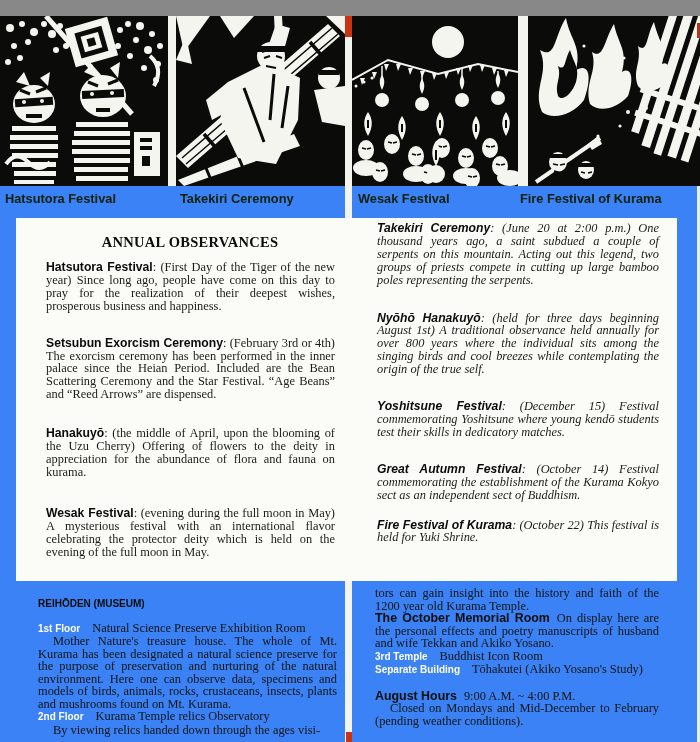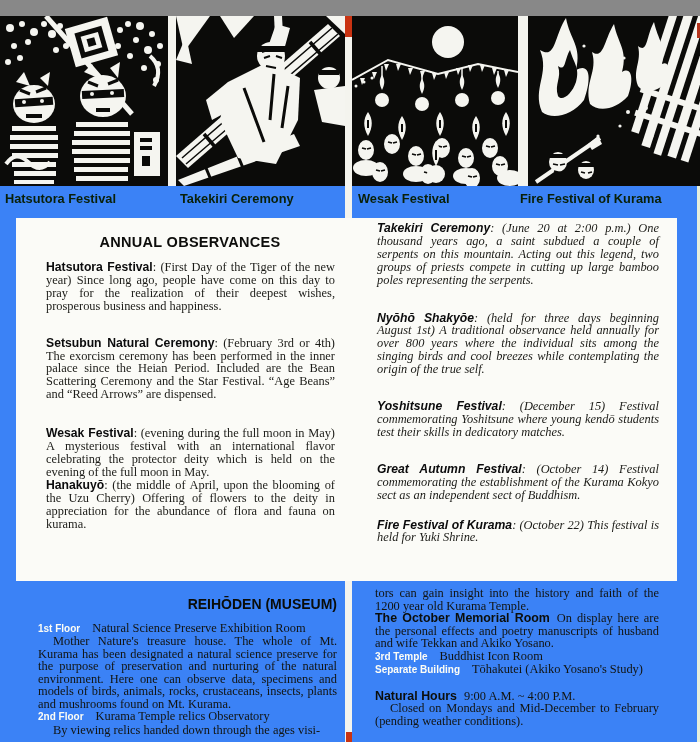--- a/index.html
+++ b/index.html
@@ -15,36 +15,36 @@
   .p2{left:176px;width:169px;}
   .p3{left:352px;width:166px;}
   .p4{left:528px;width:172px;}
   
   .caption{position:absolute;top:175px;font-family:"Liberation Sans",sans-serif;
            font-weight:700;font-size:12.8px;color:#0a2008;white-space:nowrap;}
   .c1{left:5px;} .c2{left:180px;} .c3{left:358px;} .c4{left:520px;}
   
   .paper{position:absolute;left:16px;top:202px;width:661px;height:363px;background:#fbfbf7;}
   .ao-title{position:absolute;left:46px;top:218px;width:288px;text-align:center;
-            font-family:Liberation Sans, sans-serif;font-weight:700;font-size:14.5px;
+            font-family:Liberation Serif, serif;font-weight:700;font-size:14.5px;
             letter-spacing:.3px;color:#0d0d0b;}
   .col{position:absolute;color:#1b1b17;font-size:12.4px;line-height:12.9px;text-align:justify;}
   .col-left{left:46px;top:245px;width:289px;}
   .col-right{left:377px;top:206px;width:282px;font-style:italic;}
   .entry{margin:0;}
   .mb24{margin-bottom:24px;} .mb25{margin-bottom:25px;} .mb26{margin-bottom:26px;}
   .mb28{margin-bottom:28px;} .mb17{margin-bottom:17px;}
   .lead{font-family:"Liberation Sans",sans-serif;font-weight:700;font-size:12.2px;color:#0b0b0c;}
   
   .museum{position:absolute;color:#121410;font-size:12.4px;line-height:12.5px;text-align:justify;}
   .museum-left{left:38px;top:582px;width:299px;}
   .museum-right{left:375px;top:571px;width:284px;}
   .museum p{margin:0;}
-  .museum-title{text-align:right;font-family:"Liberation Sans",sans-serif;font-weight:700;
-                font-size:14px;color:#0a0c08;margin:0 0 11px 0 !important;}
+  .museum-title{text-align:left;font-family:"Liberation Sans",sans-serif;font-weight:700;
+                font-size:10px;color:#0a0c08;margin:0 0 11px 0 !important;}
   .lead-white{font-family:"Liberation Sans",sans-serif;font-weight:700;font-size:10px;
               color:#fdfdf5;margin-right:12px;}
   .lead-black{font-family:"Liberation Sans",sans-serif;font-weight:700;font-size:12.4px;
               color:#0c0e0a;margin-right:7px;}
   .indent{text-indent:15px;}
   .gap-top{margin-top:13px !important;}
   
   .red-top{position:absolute;left:345px;top:0;width:7px;height:21px;background:#c93312;}
   .red-bottom{position:absolute;left:346px;top:716px;width:6px;height:18px;background:#c93312;}
   .red-edge{position:absolute;left:697px;top:7px;width:3px;height:15px;background:#b5341c;}
@@ -287,47 +287,47 @@
   <span class="caption c2">Takekiri Ceremony</span>
   <span class="caption c3">Wesak Festival</span>
   <span class="caption c4">Fire Festival of Kurama</span>
 
   <div class="paper"></div>
 
   <div class="ao-title">ANNUAL OBSERVANCES</div>
 
   <div class="col col-left">
     <p class="entry mb24"><span class="lead">Hatsutora Festival</span><span>: (First Day of the Tiger of the new year) Since long ago, people have come on this day to pray for the realization of their deepest wishes, prosperous business and happiness.</span></p>
-    <p class="entry mb26"><span class="lead">Setsubun Natural Ceremony</span><span>: (February 3rd or 4th) The exorcism ceremony has been performed in the inner palace since the Heian Period. Included are the Bean Scattering Ceremony and the Star Festival.  “Age Beans” and “Reed Arrows” are dispensed.</span></p>
+    <p class="entry mb26"><span class="lead">Setsubun Exorcism Ceremony</span><span>: (February 3rd or 4th) The exorcism ceremony has been performed in the inner palace since the Heian Period. Included are the Bean Scattering Ceremony and the Star Festival.  “Age Beans” and “Reed Arrows” are dispensed.</span></p>
+    <p class="entry mb28"><span class="lead">Hanakuyō</span><span>: (the middle of April, upon the blooming of the Uzu Cherry) Offering of flowers to the deity in appreciation for the abundance of flora and fauna on kurama.</span></p>
     <p class="entry"><span class="lead">Wesak Festival</span><span>: (evening during the full moon in May) A mysterious festival with an international flavor celebrating the protector deity which is held on the evening of the full moon in May.</span></p>
-    <p class="entry mb28"><span class="lead">Hanakuyō</span><span>: (the middle of April, upon the blooming of the Uzu Cherry) Offering of flowers to the deity in appreciation for the abundance of flora and fauna on kurama.</span></p>
   </div>
 
   <div class="col col-right">
     <p class="entry mb25"><span class="lead">Takekiri Ceremony</span><span>: (June 20 at 2:00 p.m.) One thousand years ago, a saint subdued a couple of serpents on this mountain. Acting out this legend, two groups of priests compete in cutting up large bamboo poles representing the serpents.</span></p>
-    <p class="entry mb24"><span class="lead">Nyōhō Shakyōe</span><span>: (held for three days beginning August 1st) A traditional observance held annually for over 800 years where the individual sits among the singing birds and cool breezes while contemplating the origin of the true self.</span></p>
+    <p class="entry mb24"><span class="lead">Nyōhō Hanakuyō</span><span>: (held for three days beginning August 1st) A traditional observance held annually for over 800 years where the individual sits among the singing birds and cool breezes while contemplating the origin of the true self.</span></p>
     <p class="entry mb24"><span class="lead">Yoshitsune Festival</span><span>: (December 15) Festival commemorating Yoshitsune where young kendō students test their skills in dedicatory matches.</span></p>
     <p class="entry mb17"><span class="lead">Great Autumn Festival</span><span>: (October 14) Festival commemorating the establishment of the Kurama Kokyo sect as an independent sect of Buddhism.</span></p>
     <p class="entry"><span class="lead">Fire Festival of Kurama</span><span>: (October 22) This festival is held for Yuki Shrine.</span></p>
   </div>
 
   <div class="museum museum-left">
     <p class="museum-title">REIHŌDEN (MUSEUM)</p>
     <p><span class="lead-white">1st Floor</span><span>Natural Science Preserve Exhibition Room</span></p>
     <p class="indent">Mother Nature's treasure house. The whole of Mt. Kurama has been designated a natural science preserve for the purpose of preservation and nurturing of the natural environment. Here one can observe data, specimens and models of birds, animals, rocks, crustaceans, insects, plants and mushrooms found on Mt. Kurama.</p>
     <p><span class="lead-white">2nd Floor</span><span>Kurama Temple relics Observatory</span></p>
     <p class="indent">By viewing relics handed down through the ages visi-</p>
   </div>
 
   <div class="museum museum-right">
     <p>tors can gain insight into the history and faith of the 1200 year old Kurama Temple.</p>
     <p><span class="lead-black">The October Memorial Room</span><span>On display here are the personal effects and poetry manuscripts of husband and wife Tekkan and Akiko Yosano.</span></p>
     <p><span class="lead-white">3rd Temple</span><span>Buddhist Icon Room</span></p>
     <p><span class="lead-white">Separate Building</span><span>Tōhakutei (Akiko Yosano's Study)</span></p>
-    <p class="gap-top"><span class="lead-black">Natural Hours</span><span>9:00 A.M. ~ 4:00 P.M.</span></p>
+    <p class="gap-top"><span class="lead-black">August Hours</span><span>9:00 A.M. ~ 4:00 P.M.</span></p>
     <p class="indent">Closed on Mondays and Mid-December to February (pending weather conditions).</p>
   </div>
 
   <div class="red-top"></div>
   <div class="red-bottom"></div>
   <div class="red-edge"></div>
   <div class="right-strip"></div>
   <div class="bottom-strip"></div>
   <div class="bottom-line"></div>
 

